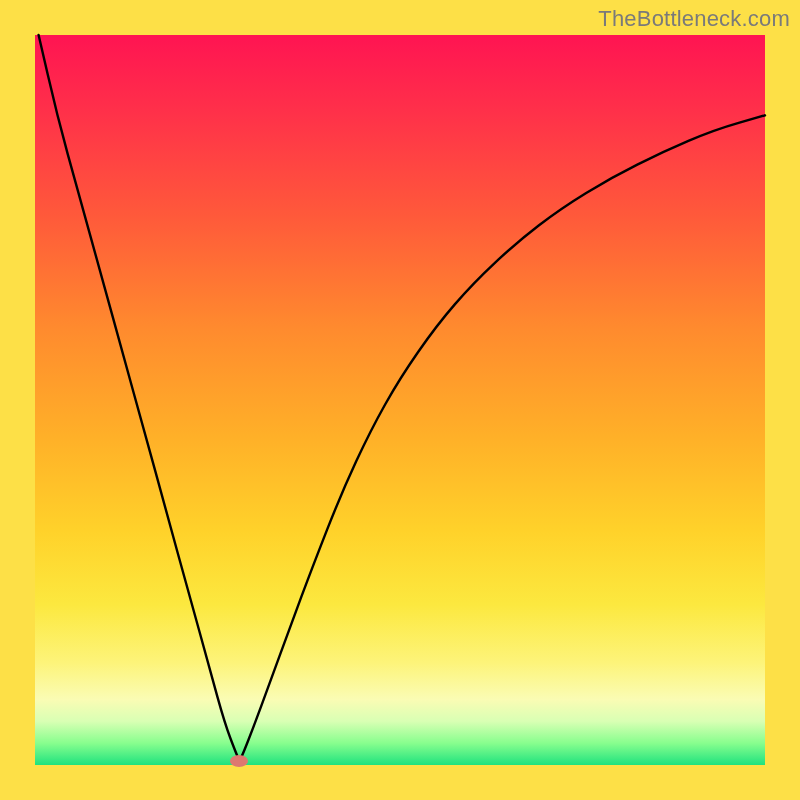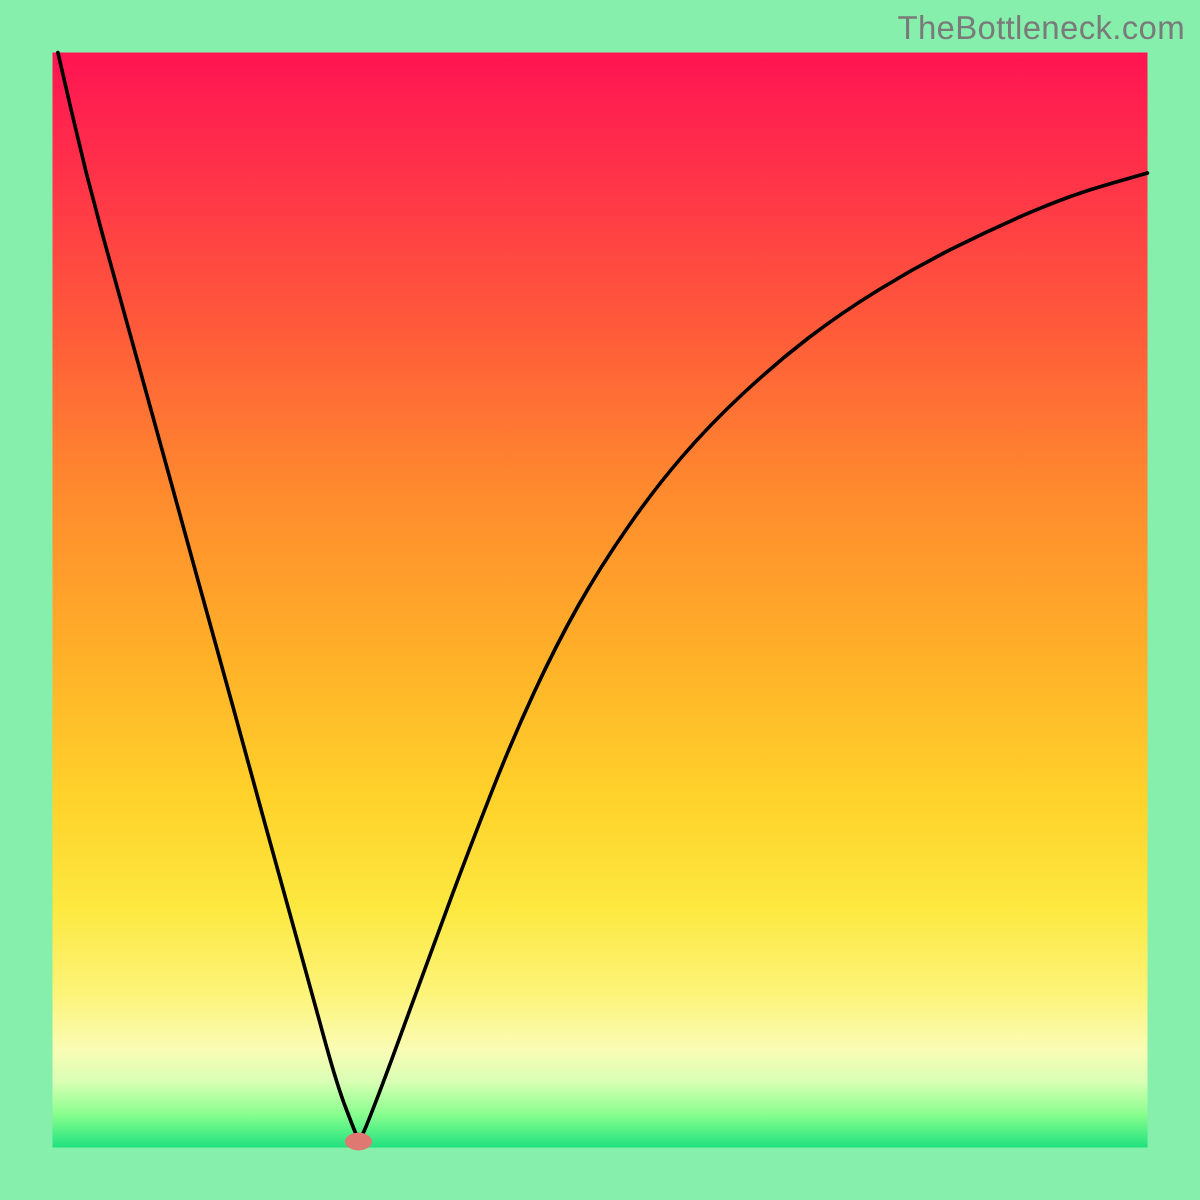--- a/index.html
+++ b/index.html
@@ -8,21 +8,21 @@
     width: 800px;
     height: 800px;
     overflow: hidden;
     background: #000;
     font-family: Arial, Helvetica, sans-serif;
   }
   .frame {
     position: relative;
     width: 800px;
     height: 800px;
-    background: #86efac;
+    background: #fde047;
   }
   .plot-area {
     position: absolute;
     left: 35px;
     top: 35px;
     width: 730px;
     height: 730px;
     
     background: linear-gradient(
       to bottom,

